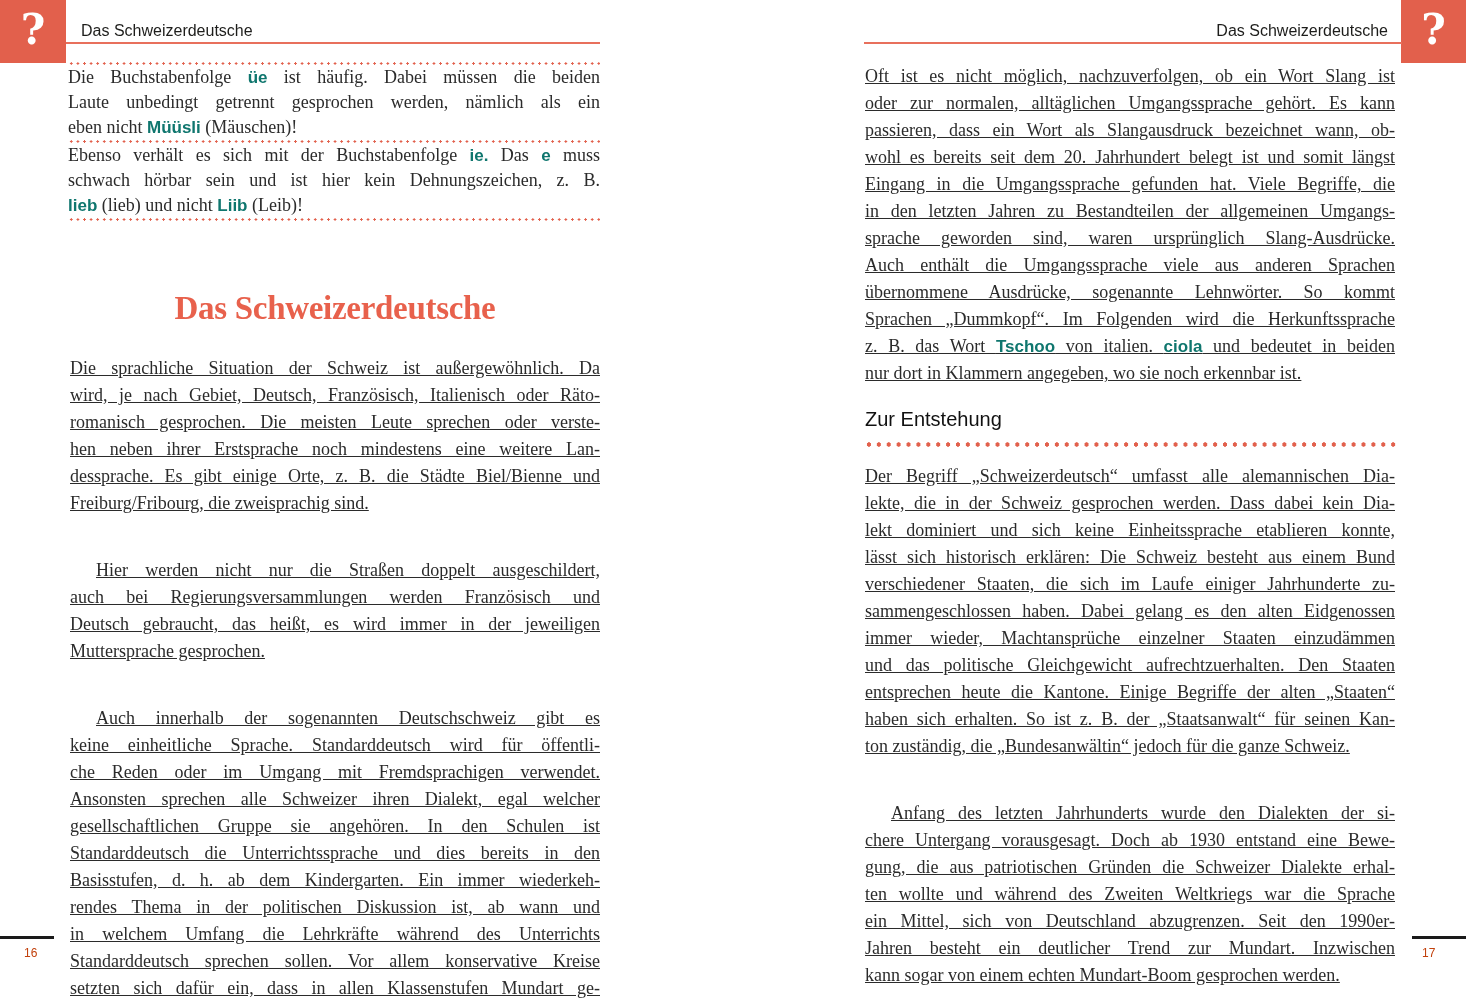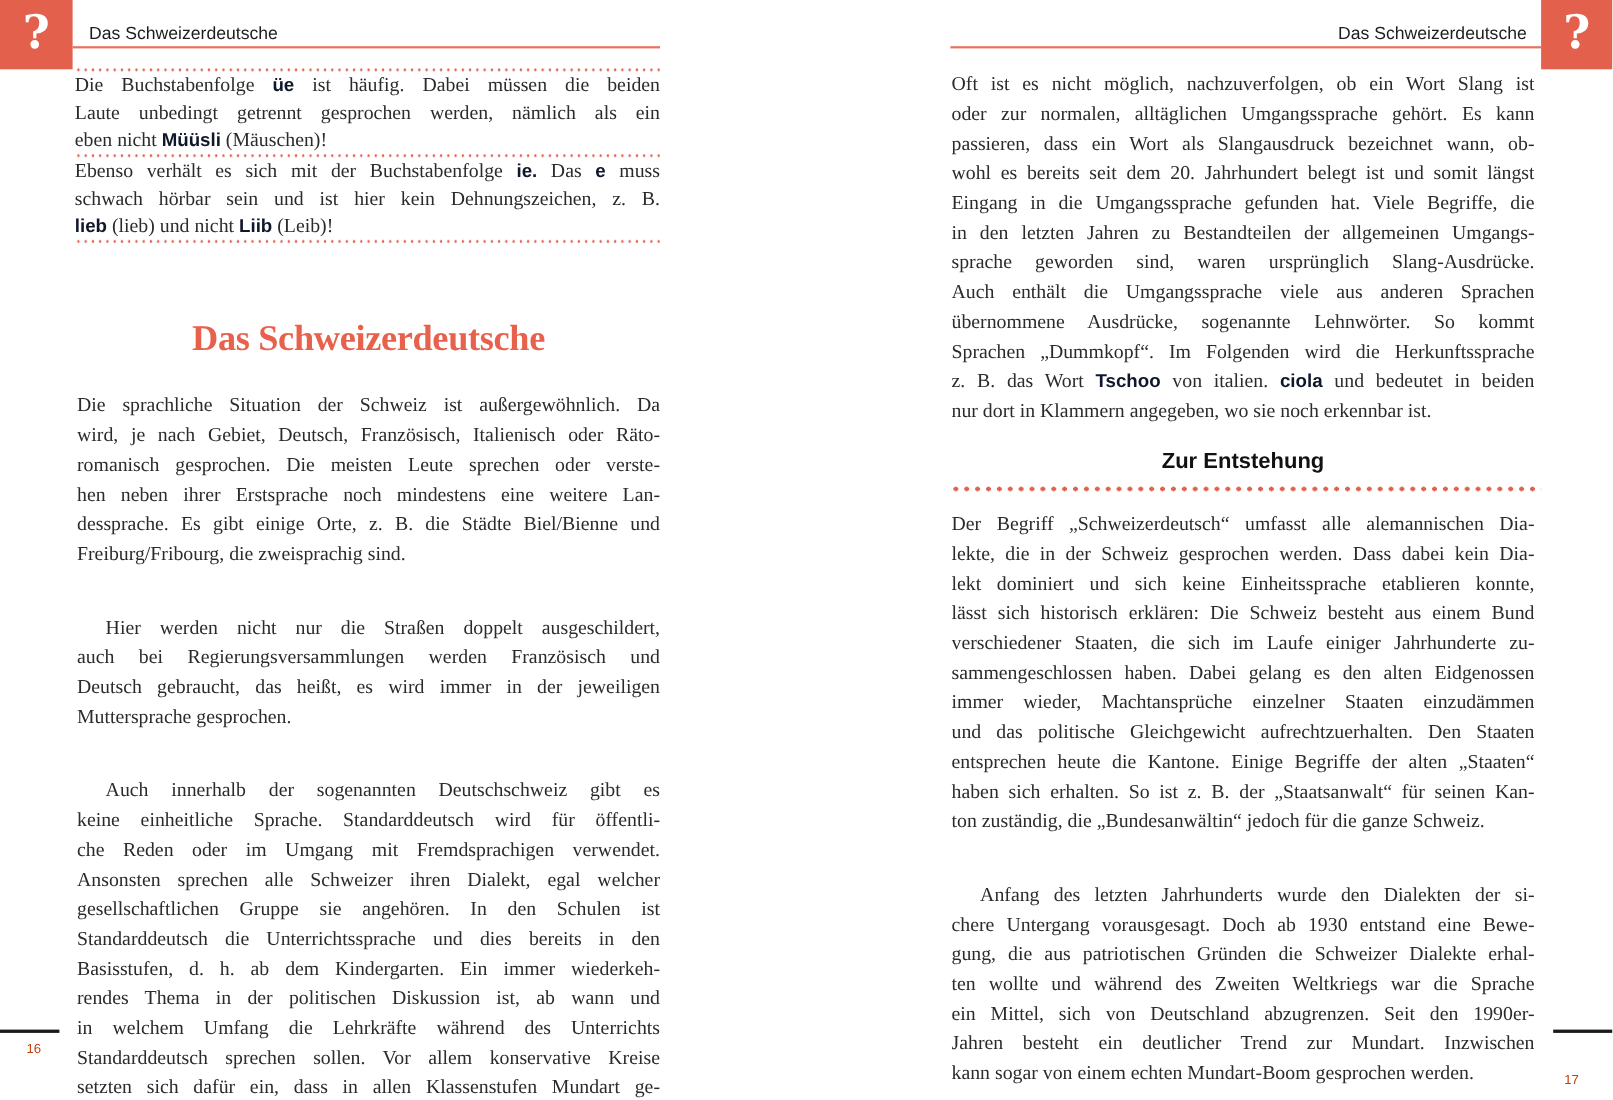--- a/index.html
+++ b/index.html
@@ -32,43 +32,43 @@
 
   
   .boxes{position:absolute;left:68px;top:62px;width:532px;}
   .boxes .para .line{height:25px;line-height:25px;font-size:18px;}
 
   
   .page-title{position:absolute;left:70px;top:288px;width:530px;text-align:center;
               font-weight:bold;font-size:33px;line-height:40px;color:#e8614c;letter-spacing:-0.3px;}
 
   
-  .subhead{position:absolute;left:865px;top:406px;width:530px;height:26px;text-align:center;
-           font-family:"Liberation Sans",sans-serif;font-weight:bold;font-size:20px;line-height:26px;color:#111111;}
+  .subhead{position:absolute;left:865px;top:406px;width:530px;height:26px;
+           font-family:"Liberation Sans",sans-serif;font-weight:normal;font-size:20px;line-height:26px;color:#111111;}
 
   
-  .body-col{position:absolute;width:530px;font-size:18px;}
+  .body-col{position:absolute;width:530px;font-size:18px;text-decoration:underline;}
   .body-left{left:70px;top:355px;}
   .body-right-top{left:865px;top:63px;}
   .body-right-bottom{left:865px;top:463px;}
   .line{height:27px;line-height:27px;overflow:hidden;}
   .line.j{text-align:justify;text-align-last:justify;}
   .para.indent .line:first-child{text-indent:26px;margin-top:40px;}
 
   
-  .hl{font-family:"Liberation Sans",sans-serif;font-weight:bold;color:#0f172a;font-size:17px;}
+  .hl{font-family:"Liberation Sans",sans-serif;font-weight:bold;color:#0f766e;font-size:17px;}
 
   
   .footrule{position:absolute;top:936px;height:3px;background:#1a1a1a;}
   .footrule-left{left:0;width:54px;}
   .footrule-right{left:1412px;width:54px;}
   .pagenum{position:absolute;top:946px;font-family:"Liberation Sans",sans-serif;
            font-weight:normal;font-size:12px;color:#c2410c;}
   .pagenum-left{left:24px;}
-  .pagenum-right{left:1422px;margin-top:28px;}
+  .pagenum-right{left:1422px;}
 </style>
 </head>
 <body>
 
 <div class="sheet">
 
   <div class="corner corner-left">
     <span>?</span>
   </div>
   <div class="runhead runhead-left">

